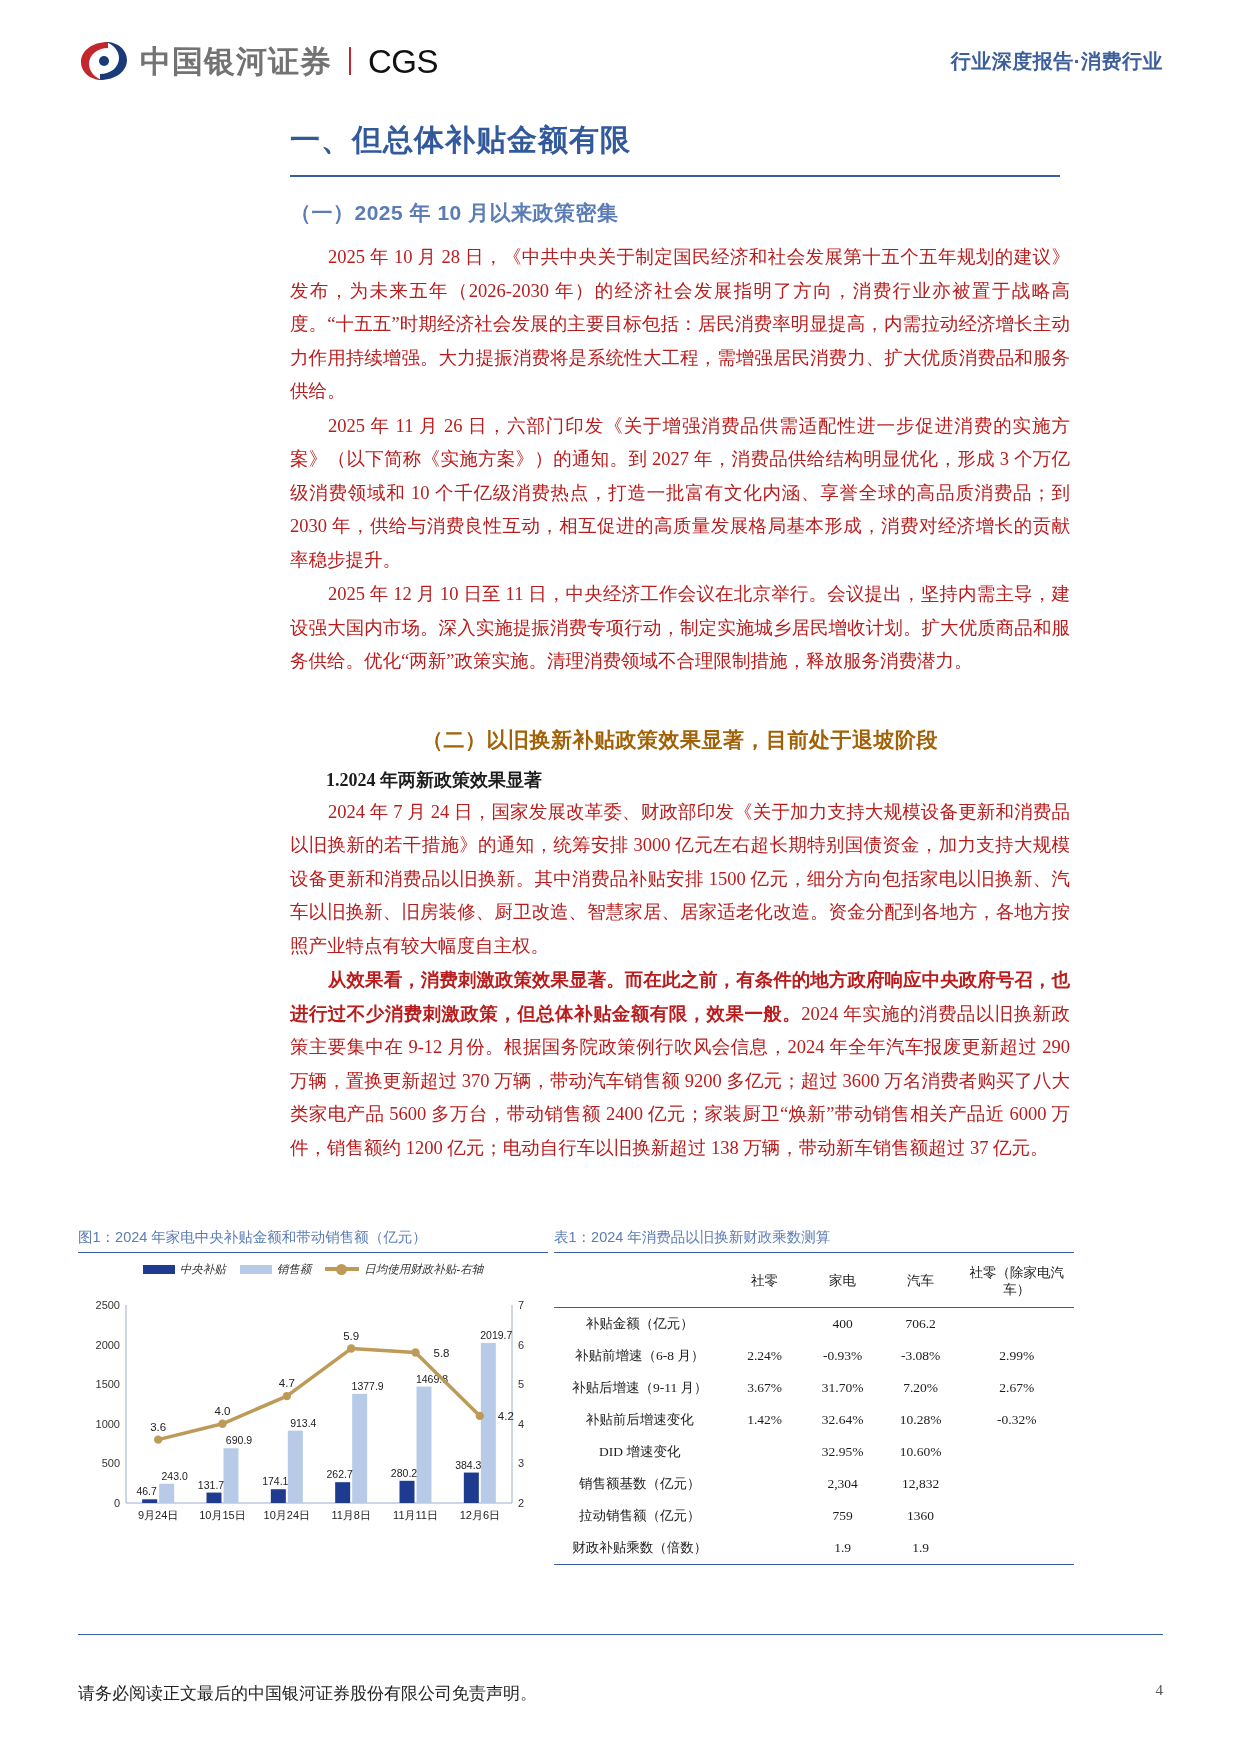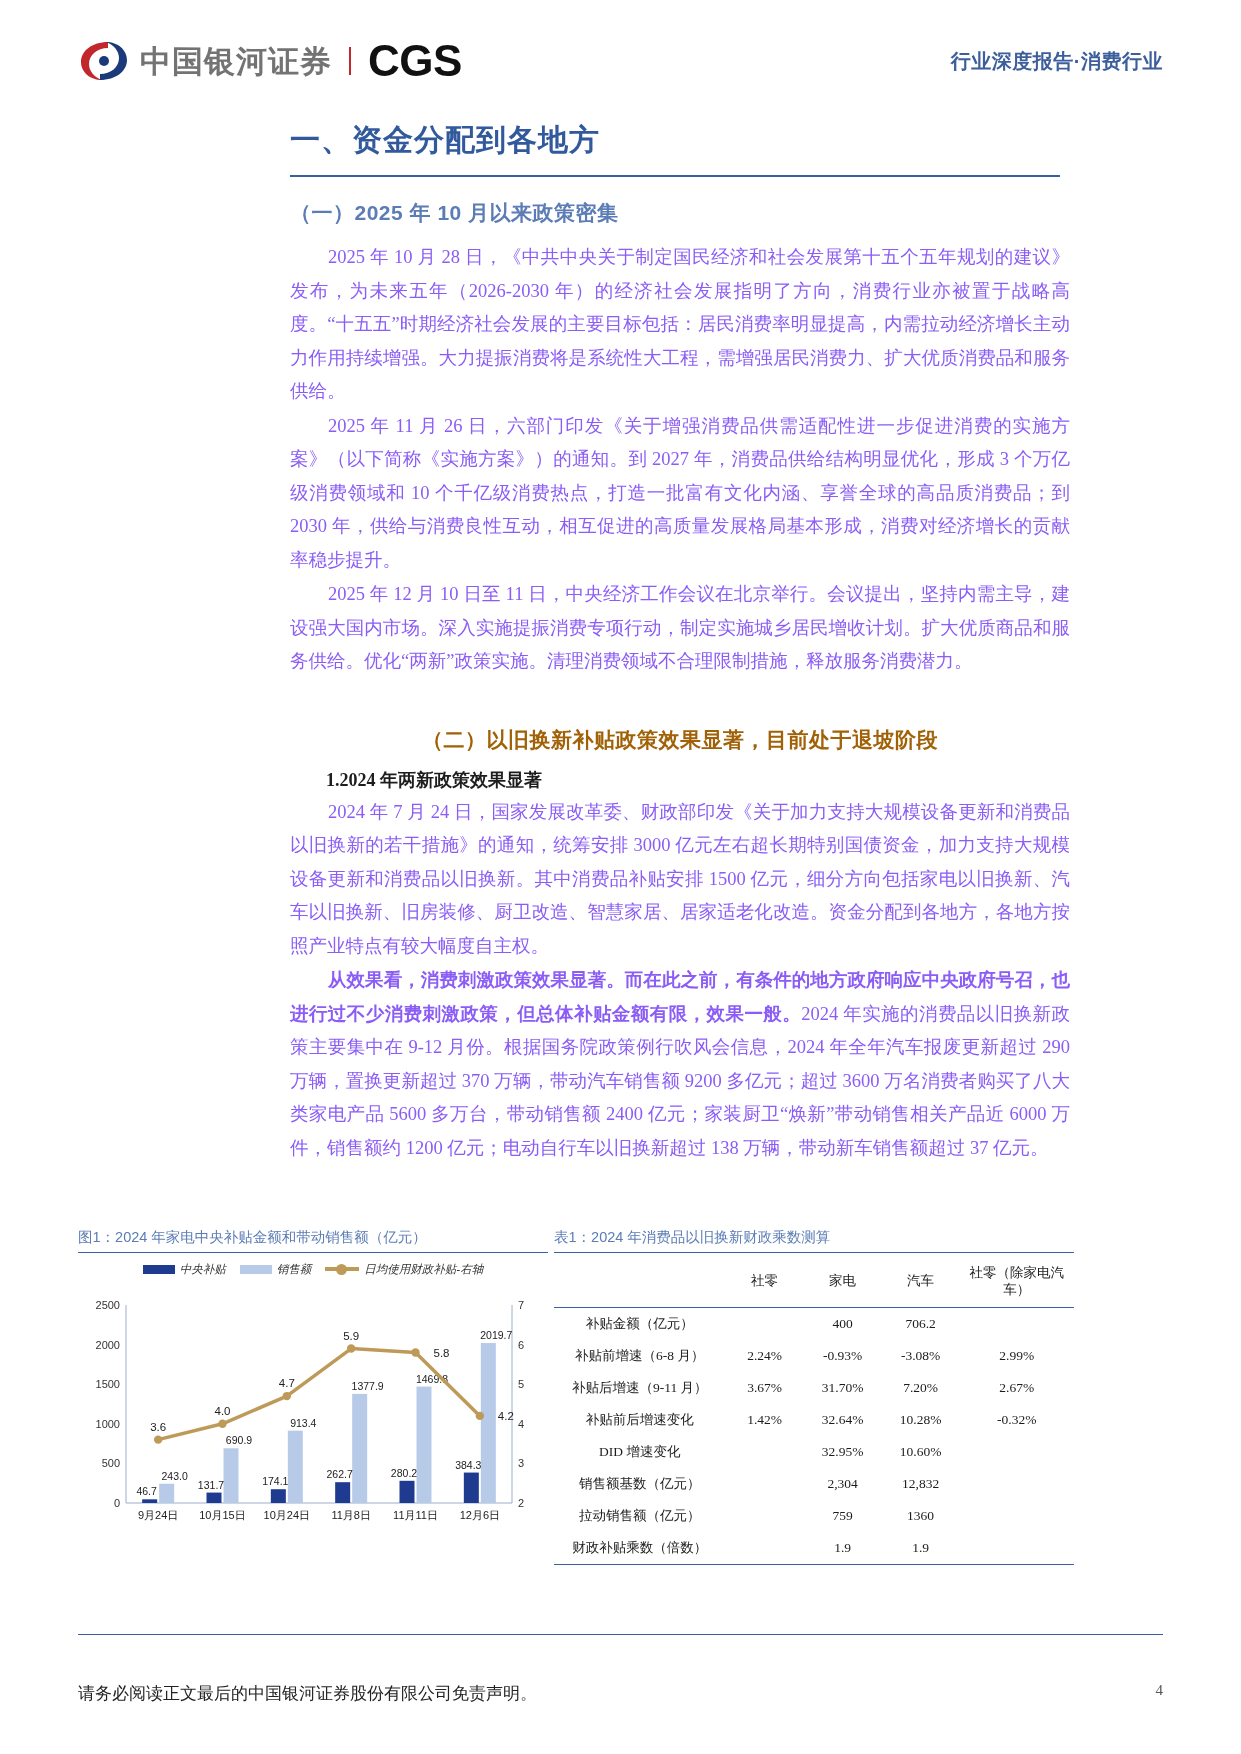--- a/index.html
+++ b/index.html
@@ -20,21 +20,21 @@
   .logo-cn {
     font-family: "Liberation Sans", sans-serif;
     font-weight: bold; font-size: 31px; color: #737373;
     letter-spacing: 1px; line-height: 1;
   }
   .logo-div {
     width: 2px; height: 28px; background: #c1272d; margin: 0 7px;
   }
   .logo-en {
     font-family: "Liberation Sans", sans-serif;
-    font-weight: bold; font-size: 44px; color: #111; line-height: 1;
+    font-weight: normal; font-size: 33px; color: #111; line-height: 1;
     letter-spacing: -0.5px;
   }
   .header-right {
     font-family: "Liberation Sans", sans-serif;
     font-weight: bold; font-size: 20px; color: #3c5f9b;
     letter-spacing: 0.5px;
   }
 
   
   .content { position: absolute; top: 120px; left: 290px; width: 780px; }
@@ -53,21 +53,21 @@
     font-size: 21px; font-weight: bold; color: #5b7cb5;
     margin: 6px 0 14px 0; letter-spacing: 0.5px;
   }
   h2.sub-title.dark { color: #a16207; text-align: center; }
   h3.sub-sub {
     font-size: 18px; font-weight: bold; color: #1d1d1d;
     margin: 10px 0 4px 0; padding-left: 36px;
     font-family: "Liberation Serif", serif;
   }
   p.body {
-    font-size: 18.5px; line-height: 33.5px; color: #8b5cf6;
+    font-size: 18.5px; line-height: 33.5px; color: #b91c1c;
     text-align: justify; text-indent: 38px;
     margin-bottom: 1px;
   }
   p.body b { font-weight: bold; }
   .gap-lg { height: 40px; }
 
   
   .fig-row {
     position: absolute; top: 1228px; left: 78px; width: 1085px;
     display: flex; gap: 6px;
@@ -138,21 +138,21 @@
     </svg>
     <span class="logo-cn">中国银河证券</span>
     <span class="logo-div"></span>
     <span class="logo-en">CGS</span>
   </div>
   <div class="header-right">行业深度报告·消费行业</div>
 </div>
 
 <div class="content">
 
-  <h1 class="sec-title">一、资金分配到各地方</h1>
+  <h1 class="sec-title">一、但总体补贴金额有限</h1>
   <div class="rule-under-h1"></div>
 
   <h2 class="sub-title">（一）2025 年 10 月以来政策密集</h2>
 
   <p class="body">2025 年 10 月 28 日，《中共中央关于制定国民经济和社会发展第十五个五年规划的建议》发布，为未来五年（2026-2030 年）的经济社会发展指明了方向，消费行业亦被置于战略高度。“十五五”时期经济社会发展的主要目标包括：居民消费率明显提高，内需拉动经济增长主动力作用持续增强。大力提振消费将是系统性大工程，需增强居民消费力、扩大优质消费品和服务供给。</p>
   <p class="body">2025 年 11 月 26 日，六部门印发《关于增强消费品供需适配性进一步促进消费的实施方案》（以下简称《实施方案》）的通知。到 2027 年，消费品供给结构明显优化，形成 3 个万亿级消费领域和 10 个千亿级消费热点，打造一批富有文化内涵、享誉全球的高品质消费品；到 2030 年，供给与消费良性互动，相互促进的高质量发展格局基本形成，消费对经济增长的贡献率稳步提升。</p>
   <p class="body">2025 年 12 月 10 日至 11 日，中央经济工作会议在北京举行。会议提出，坚持内需主导，建设强大国内市场。深入实施提振消费专项行动，制定实施城乡居民增收计划。扩大优质商品和服务供给。优化“两新”政策实施。清理消费领域不合理限制措施，释放服务消费潜力。</p>
 
   <div class="gap-lg"></div>
 

